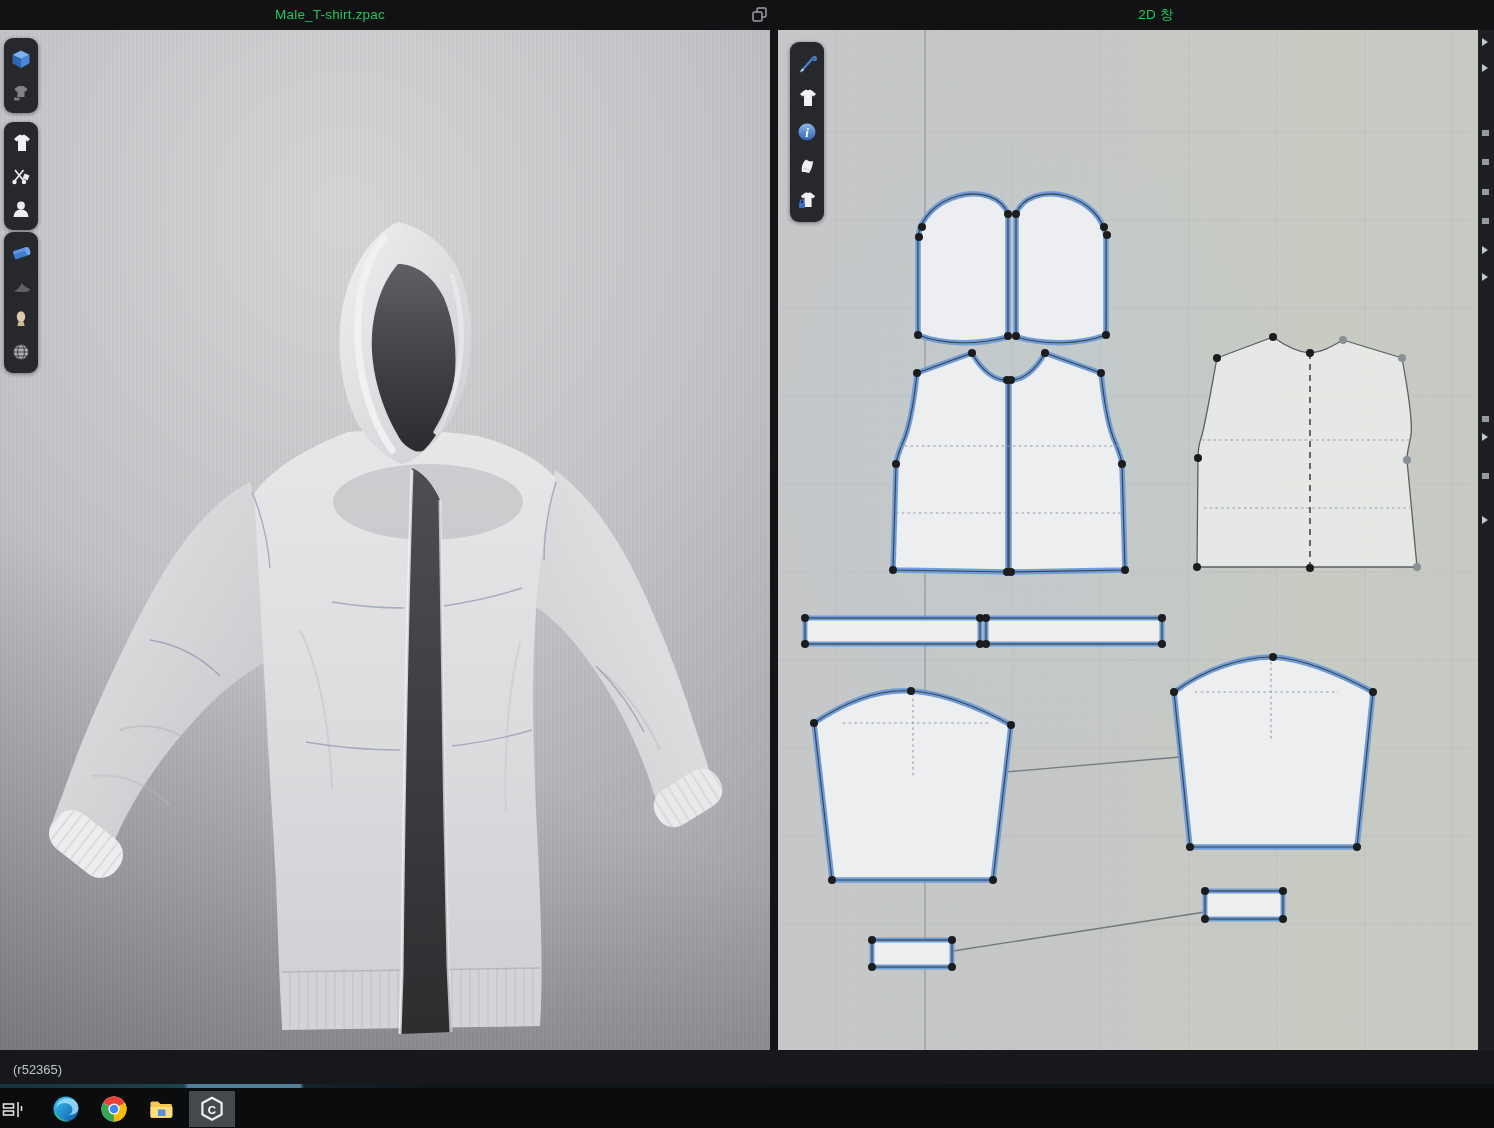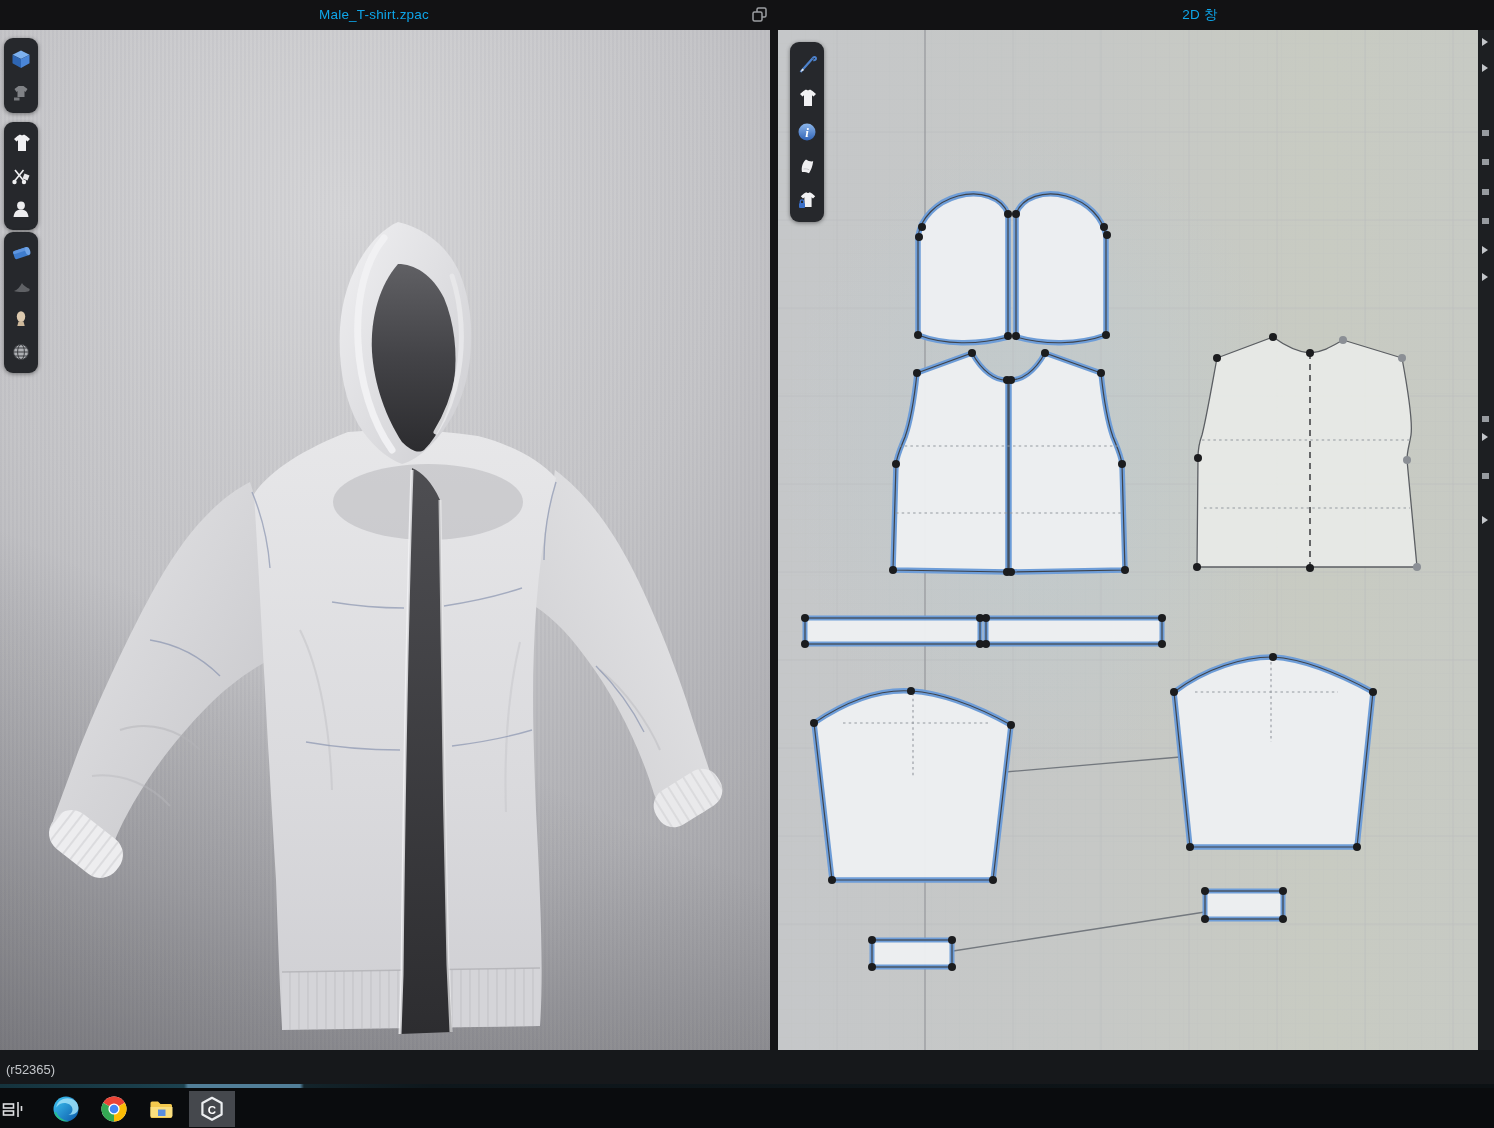--- a/index.html
+++ b/index.html
@@ -2,21 +2,21 @@
 <html><head>
 <meta charset="utf-8">
 <style>
   html,body{margin:0;padding:0;background:#000;}
   .screen{position:relative;width:1494px;height:1128px;background:#141416;overflow:hidden;
           font-family:"Liberation Sans",sans-serif;}
 
   
   .titlebar{position:absolute;left:0;top:0;width:1494px;height:30px;background:#121214;}
   .tb-title{position:absolute;top:0;height:30px;line-height:30px;text-align:center;
-            color:#0ea5e9;font-size:13.5px;letter-spacing:.2px;padding-left:44px;}
+            color:#22c55e;font-size:13.5px;letter-spacing:.2px;}
   .tb-left{left:0;width:660px;}
   .tb-right{left:778px;width:756px;}
   .float-ic{position:absolute;left:750px;top:6px;width:20px;height:18px;cursor:pointer;}
 
   
   .viewport3d{position:absolute;left:0;top:30px;width:770px;height:1020px;
     background:
       repeating-linear-gradient(90deg, rgba(130,130,150,.05) 0 2px, rgba(255,255,255,.03) 2px 4px),
       linear-gradient(25deg, rgba(40,40,46,.30), rgba(40,40,46,0) 38%),
       radial-gradient(120% 95% at 45% 18%, #d5d5d7 0%, #c3c3c6 42%, #adadb1 72%, #919195 100%);}
@@ -38,21 +38,21 @@
 
   
   .right-strip{position:absolute;left:1478px;top:30px;width:16px;height:1020px;background:#1d1f22;}
   .rs-tri{position:absolute;left:4px;width:0;height:0;border-top:4px solid transparent;
           border-bottom:4px solid transparent;border-left:6px solid #c3c6ca;cursor:pointer;}
   .rs-sq{position:absolute;left:4px;width:7px;height:6px;background:#979ba0;cursor:pointer;}
 
   
   .statusbar{position:absolute;left:0;top:1050px;width:1494px;height:38px;background:#16181b;
              display:flex;align-items:center;}
-  .status-text{color:#c2c5c9;font-size:13px;padding-left:6px;}
+  .status-text{color:#c2c5c9;font-size:13px;padding-left:13px;}
 
   
   .taskbar{position:absolute;left:0;top:1088px;width:1494px;height:40px;background:#0a0c0e;}
   .taskbar::before{content:"";position:absolute;left:0;top:-4px;width:100%;height:4px;
     background:linear-gradient(90deg,#15333d 0,#1c4250 184px,#527f99 188px,#527f99 300px,#13242b 304px,#0e171c 430px,#0c1114 100%);}
   .task-item{position:absolute;top:3px;width:44px;height:36px;display:flex;align-items:center;
              justify-content:center;background:none;border:none;padding:0;cursor:pointer;}
   .task-item.active{background:#45484d;}
 </style>
 </head>

